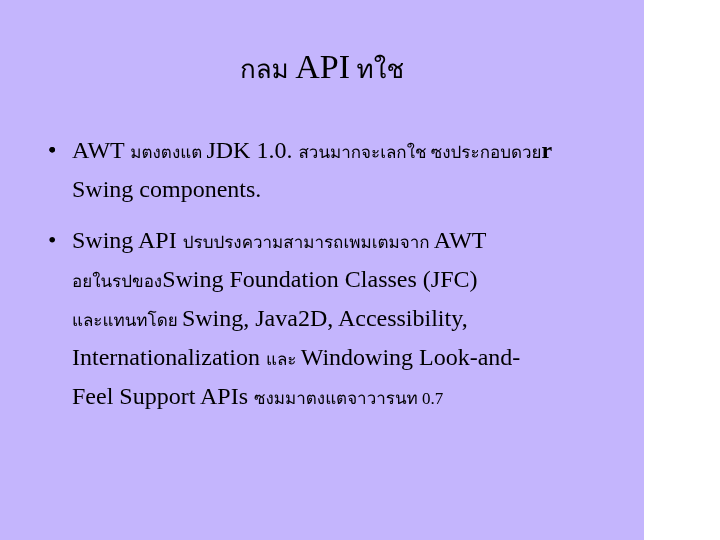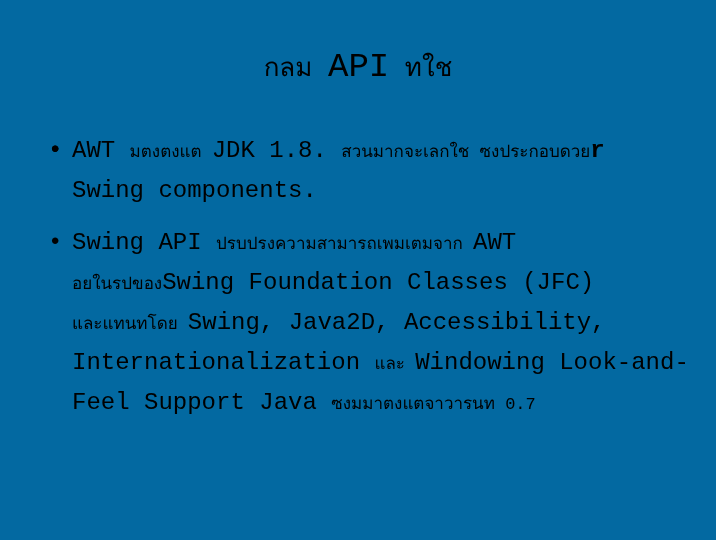--- a/index.html
+++ b/index.html
@@ -2,25 +2,25 @@
 <html><head>
 <meta charset="utf-8">
 <style>
   html, body {
     margin: 0;
     padding: 0;
     background: #ffffff;
   }
   .slide {
     position: relative;
-    width: 716px;
+    width: 644px;
     height: 540px;
-    background: #0369a1;
+    background: #c4b5fd;
     color: #000000;
-    font-family: Liberation Mono, monospace;
+    font-family: Liberation Serif, serif;
     overflow: hidden;
   }
   .slide-title {
     position: absolute;
     top: 42px;
     left: 0;
     right: 0;
     text-align: center;
     line-height: 50px;
     white-space: pre-wrap;
@@ -68,29 +68,29 @@
 
   <div class="content">
     <ul class="bullet-list">
 
       <li>
         <span class="bullet-marker">•</span>
       </li>
 
       <li>
         <span class="bullet-marker">•</span>
-        <span class="bullet-text"><span class="run-latin">AWT </span><span class="run-thai">มตงตงแต </span><span class="run-latin">JDK 1.8. </span><span class="run-thai">สวนมากจะเลกใช ซงประกอบดวย</span><span class="run-bold">r</span><span class="run-latin">
+        <span class="bullet-text"><span class="run-latin">AWT </span><span class="run-thai">มตงตงแต </span><span class="run-latin">JDK 1.0. </span><span class="run-thai">สวนมากจะเลกใช ซงประกอบดวย</span><span class="run-bold">r</span><span class="run-latin">
 </span><span class="run-latin">Swing components.</span></span>
       </li>
 
       <li>
         <span class="bullet-marker">•</span>
         <span class="bullet-text"><span class="run-latin">Swing API </span><span class="run-thai">ปรบปรงความสามารถเพมเตมจาก </span><span class="run-latin">AWT</span><span class="run-latin">
 </span><span class="run-thai">อยในรปของ</span><span class="run-latin">Swing Foundation Classes (JFC)</span><span class="run-latin">
 </span><span class="run-thai">และแทนทโดย </span><span class="run-latin">Swing, Java2D, Accessibility,</span><span class="run-latin">
 </span><span class="run-latin">Internationalization </span><span class="run-thai">และ </span><span class="run-latin">Windowing Look-and-</span><span class="run-latin">
-</span><span class="run-latin">Feel Support Java </span><span class="run-thai">ซงมมาตงแตจาวารนท 0.7</span></span>
+</span><span class="run-latin">Feel Support APIs </span><span class="run-thai">ซงมมาตงแตจาวารนท 0.7</span></span>
       </li>
 
     </ul>
   </div>
 
 </div>
 
 </body></html>

